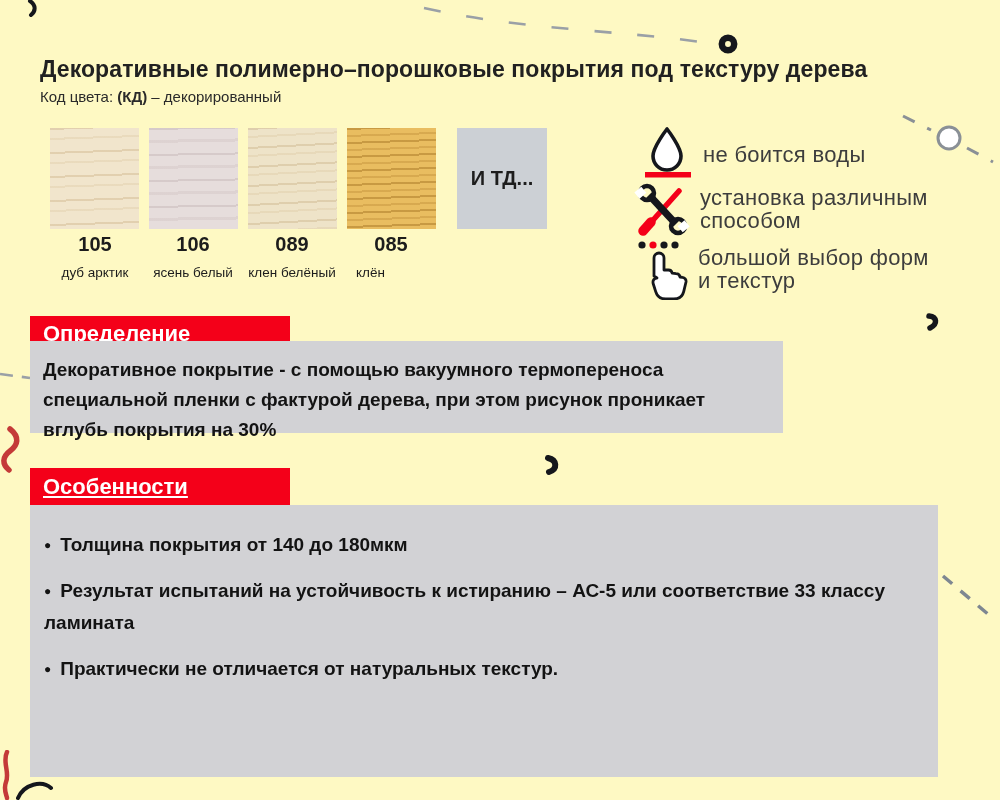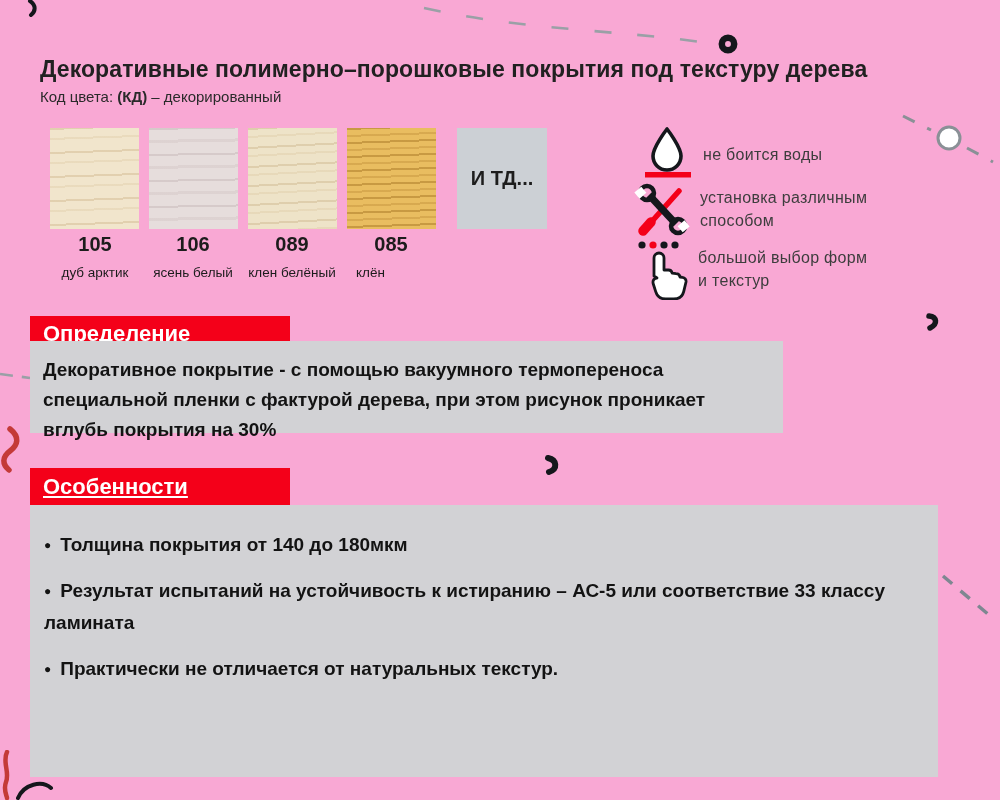--- a/index.html
+++ b/index.html
@@ -1,19 +1,19 @@
 <!DOCTYPE html>
 <html><head>
 <meta charset="utf-8">
 <style>
   * { margin:0; padding:0; box-sizing:border-box; }
   html,body { background:#ffffff; }
   body { font-family:"Liberation Sans","DejaVu Sans",sans-serif; }
   .page {
-    position:relative; width:1000px; height:800px; background:#f9a8d4;
+    position:relative; width:1000px; height:800px; background:#fef9c3;
     overflow:hidden;
   }
   .abs { position:absolute; }
 
   
   .title { left:40px; top:56px; width:920px; font-size:23px; font-weight:800;
            color:#212121; letter-spacing:.1px; }
   .subtitle { left:40px; top:88px; font-size:15px; color:#2a2a2a; }
   .subtitle b { font-weight:800; }
 
@@ -30,21 +30,21 @@
   .more-box { left:457px; top:128px; width:90px; height:101px; background:#ccd0d5;
     display:flex; align-items:center; justify-content:center;
     font-size:20px; font-weight:800; color:#1d1d1d; }
   .sw-label { top:233px; width:110px; text-align:center; }
   .sw-label .code { font-size:20px; font-weight:800; color:#1c1c1c; }
   .sw-label .name { font-size:13.5px; color:#1c1c1c; margin-top:9px; }
   .lbl-0 { left:40px; } .lbl-1 { left:138px; } .lbl-2 { left:237px; } .lbl-3 { left:336px; }
   .lbl-3 .name { text-align:left; padding-left:20px; }
 
   
-  .feat-label { font-size:16px; color:#3d3d3d; letter-spacing:.3px;
+  .feat-label { font-size:22px; color:#3d3d3d; letter-spacing:.3px;
     white-space:pre-line; line-height:23px; }
   .fl-0 { left:703px; top:143px; }
   .fl-1 { left:700px; top:186px; }
   .fl-2 { left:698px; top:246px; }
 
   
   .banner { left:30px; width:260px; background:#f40019; color:#ffffff;
     font-weight:800; font-size:22px; padding-left:13px; display:flex; align-items:center; }
   .banner-1 { top:316px; height:35px; }
   .banner-2 { top:468px; height:37px;text-decoration:underline; }

